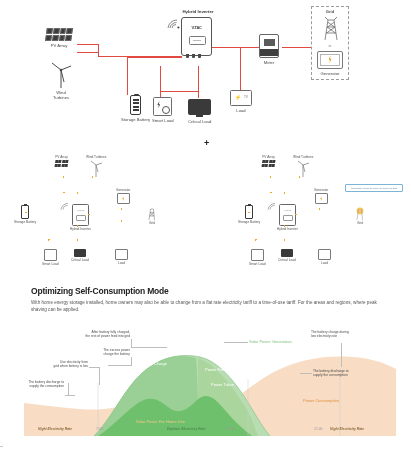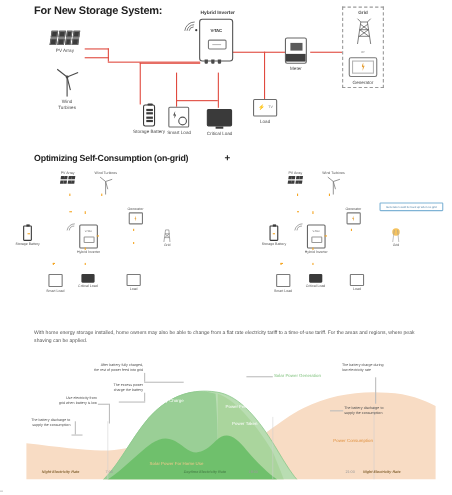--- a/index.html
+++ b/index.html
@@ -88,21 +88,20 @@
   .timelbl{position:absolute;font-size:3.4px;color:#9a9a9a;white-space:nowrap;}
   .dashline{position:absolute;left:0;width:411px;height:1px;
      background-image:linear-gradient(to right,#c8c8c8 0 3px,transparent 3px 6px);}
 </style>
 </head>
 <body>
 
 <div class="page">
 
   <div id="sec1">
-    <div class="sec-title">For New Storage System:</div>
 
     <div class="wire h" style="left:77px;top:44px;width:22px;"></div>
     <div class="wire v" style="left:98px;top:44px;height:12px;"></div>
     <div class="wire h" style="left:98px;top:56px;width:84px;"></div>
     <div class="wire h" style="left:77px;top:52px;width:22px;"></div>
     <div class="wire h" style="left:210px;top:47px;width:50px;"></div>
     <div class="wire h" style="left:282px;top:47px;width:35px;"></div>
     <div class="wire v" style="left:240px;top:47px;height:43px;"></div>
     <div class="wire h" style="left:127px;top:57px;width:55px;"></div>
     <div class="wire v" style="left:127px;top:57px;height:38px;"></div>
@@ -202,21 +201,20 @@
     <div class="dev" style="left:230px;top:90px;">
       <div class="loadbox">
         <div style="position:absolute;left:4px;top:3px;font-size:5px;color:#777;">⚡</div>
         <div style="position:absolute;right:3px;top:4px;font-size:3.2px;color:#777;">TV</div>
       </div>
       <div class="cap">Load</div>
     </div>
   </div>
 
   <div id="sec2">
-    <div class="h2" style="left:31px;top:7px;">Optimizing Self-Consumption (on-grid)</div>
     <div style="position:absolute;left:204px;top:6px;font-size:9px;font-weight:bold;color:#222;">+</div>
 
     <div>
       <div class="mini" style="left:55px;top:22px;">
         <div class="cap">PV Array</div>
         <div class="mpv" style="margin-top:1px;">
             <i></i>
             <i></i>
             <i></i>
             <i></i>
@@ -375,20 +373,21 @@
         <div class="cap">Critical Load</div>
       </div>
       <div class="mini" style="left:318px;top:117px;">
         <div class="mbox"></div>
         <div class="cap">Load</div>
       </div>
     </div>
   </div>
 
   <div id="sec3">
+    <div class="h3">Optimizing Self-Consumption Mode</div>
     <div class="desc">With home energy storage installed, home owners may also be able to change from a flat rate electricity tariff to a time-of-use tariff. For the areas and regions, where peak shaving can be applied.</div>
 
     <div class="chartwrap">
 
       <svg width="411" height="105" viewBox="0 0 411 105" style="position:absolute;left:0;top:0;">
 
         <path d="M24 105 L24 72 C60 76 84 80 104 78 C124 76 140 70 160 72 C180 74 196 80 214 76 C236 71 252 52 276 40 C300 28 326 24 352 26 C372 27 384 32 396 38 L396 105 Z" fill="#f8dcc4"></path>
 
         <path d="M94 105 C110 90 124 58 142 42 C160 26 180 22 200 26 C222 31 240 58 252 78 C258 88 264 98 270 105 Z" fill="#b9ddb2"></path>
 

